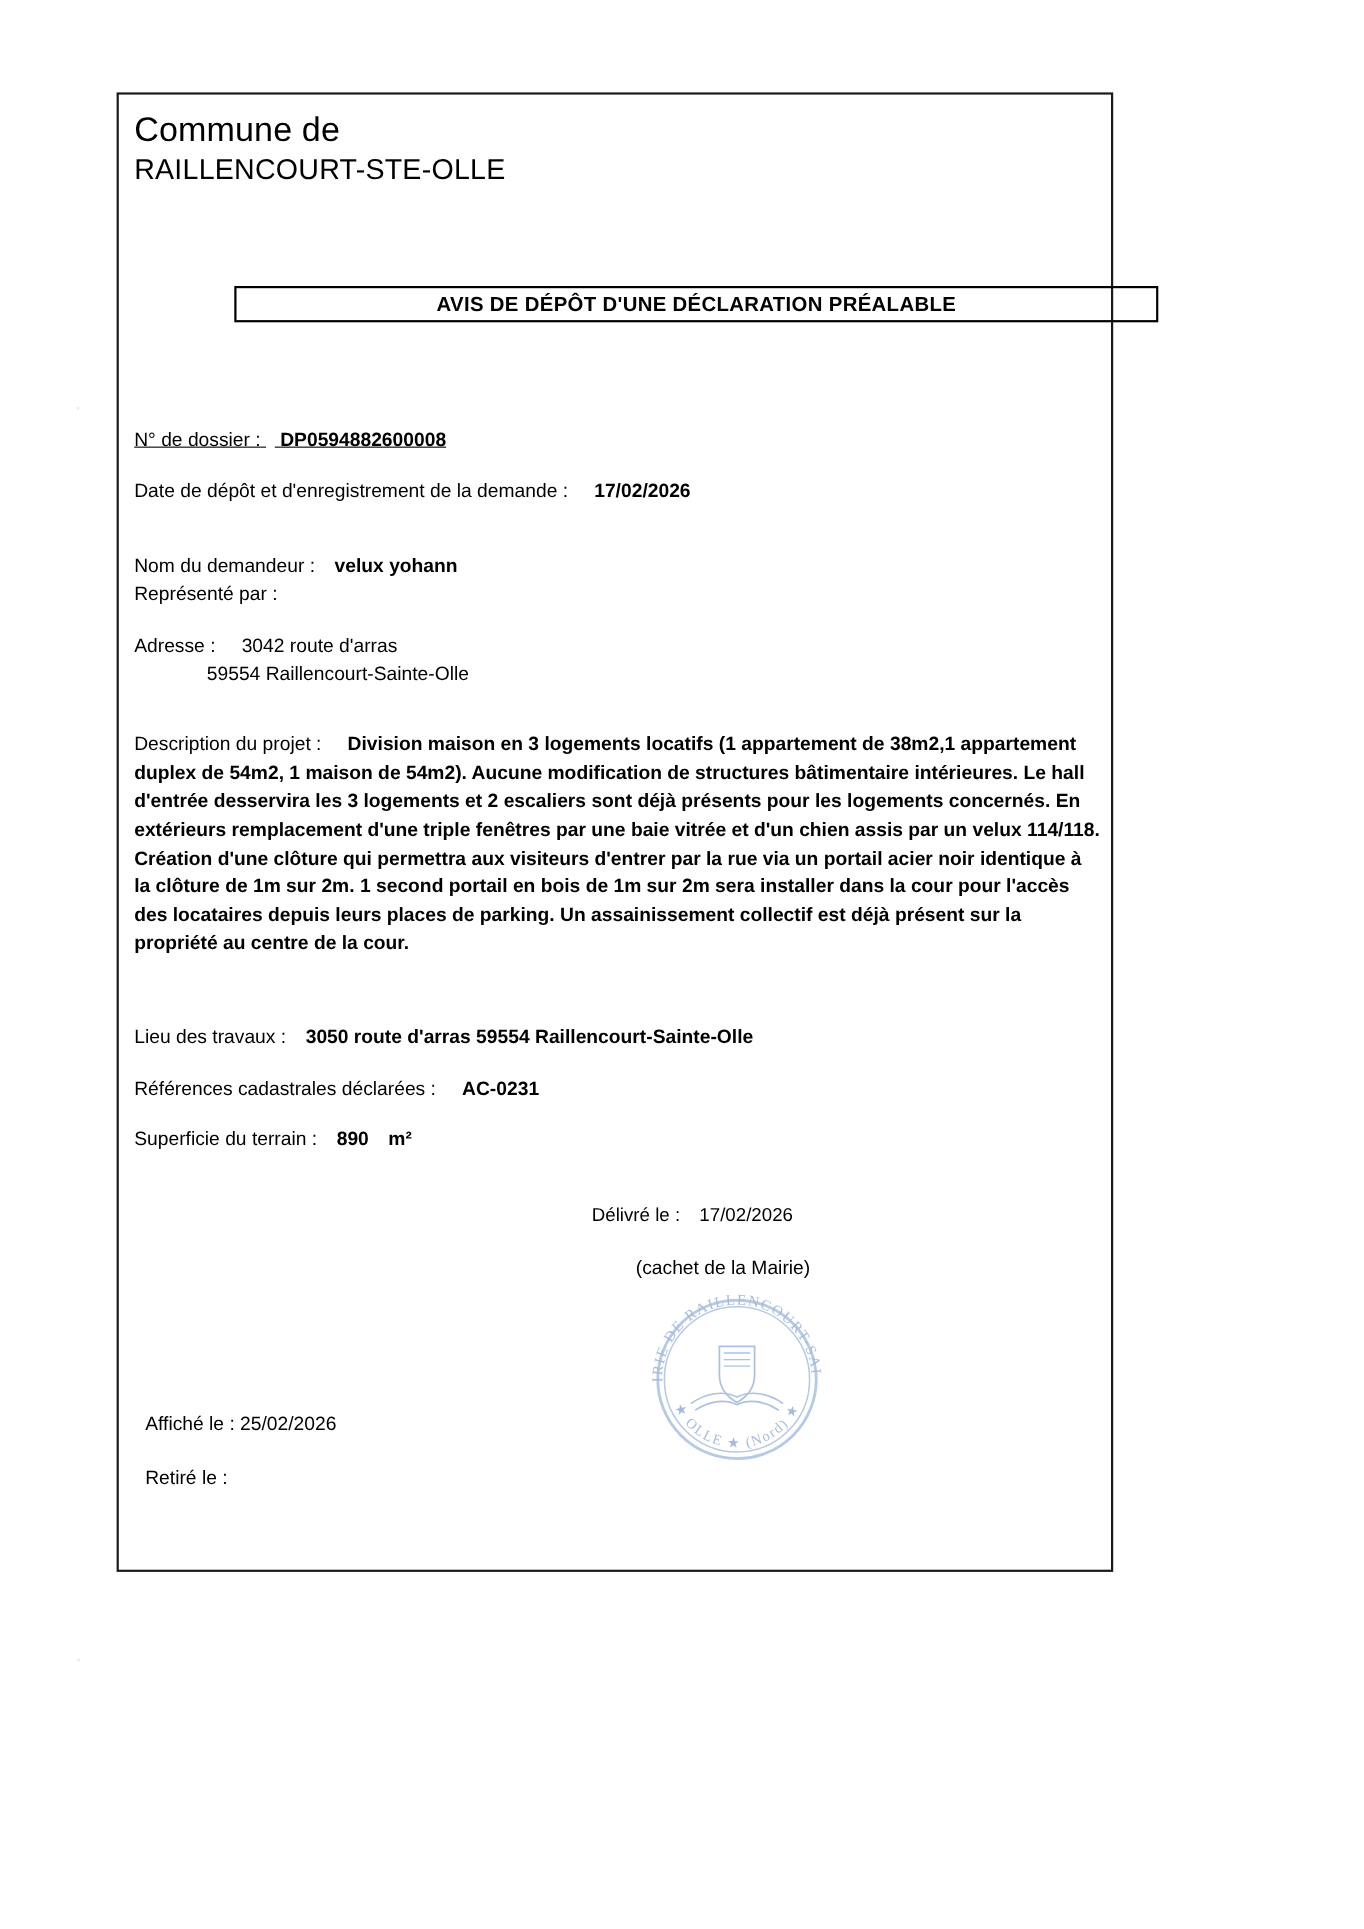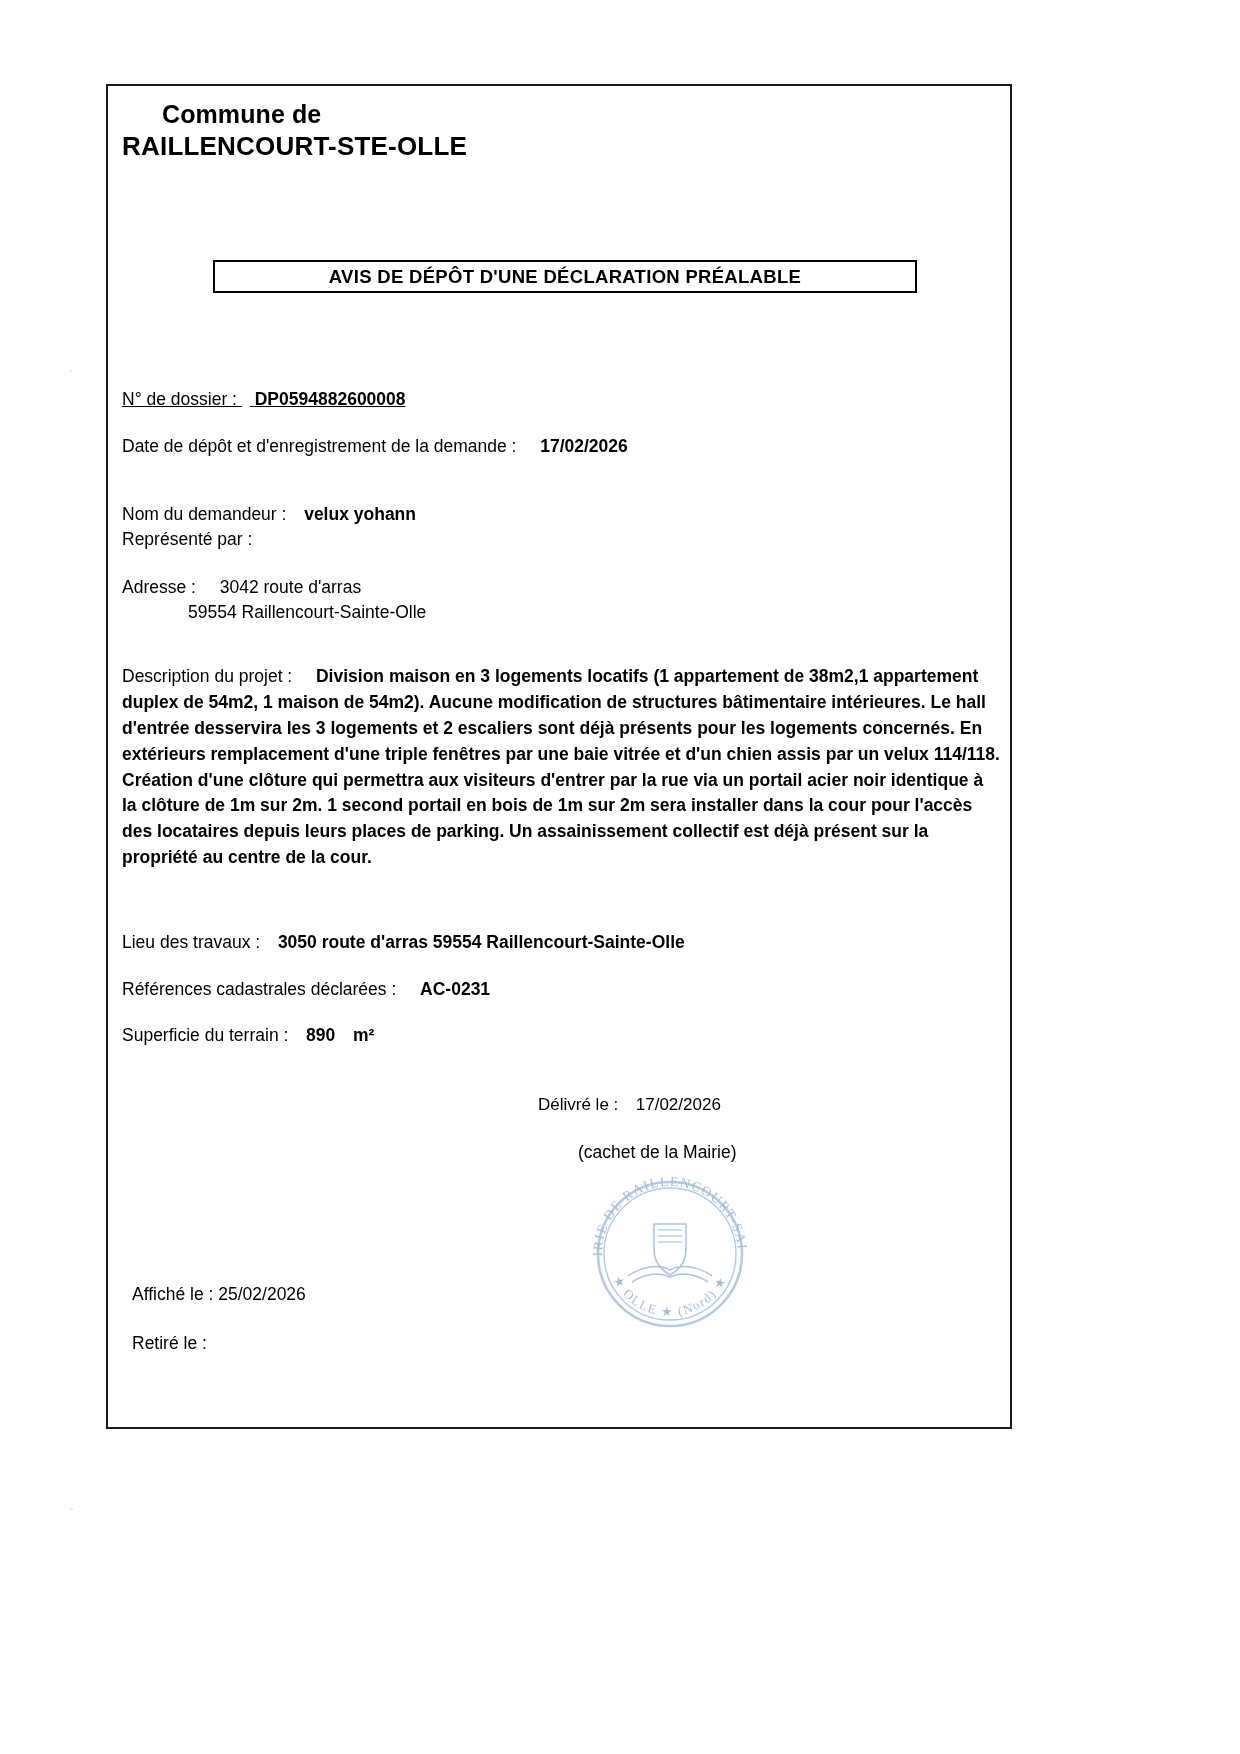--- a/index.html
+++ b/index.html
@@ -47,37 +47,36 @@
   }
 
   
   .commune-block {
     position: absolute;
     left: 14px;
     top: 12px;
     line-height: 1.28;
   }
   .commune-label {
-    font-size: 25px;
-    font-weight: bold;
+    font-size: 31px;
+    font-weight: normal;
     letter-spacing: 0.1px;
-    margin-left: 40px;
   }
   .commune-name {
     font-size: 26px;
-    font-weight: bold;
+    font-weight: normal;
     letter-spacing: 0.2px;
   }
 
   
   .title-box {
     position: absolute;
     left: 105px;
     top: 174px;
-    width: 704px;
+    width: 840px;
     height: 33px;
     border: 2px solid #000;
     box-sizing: border-box;
     display: flex;
     align-items: center;
     justify-content: center;
   }
   .title-text {
     font-size: 18.5px;
     font-weight: bold;

